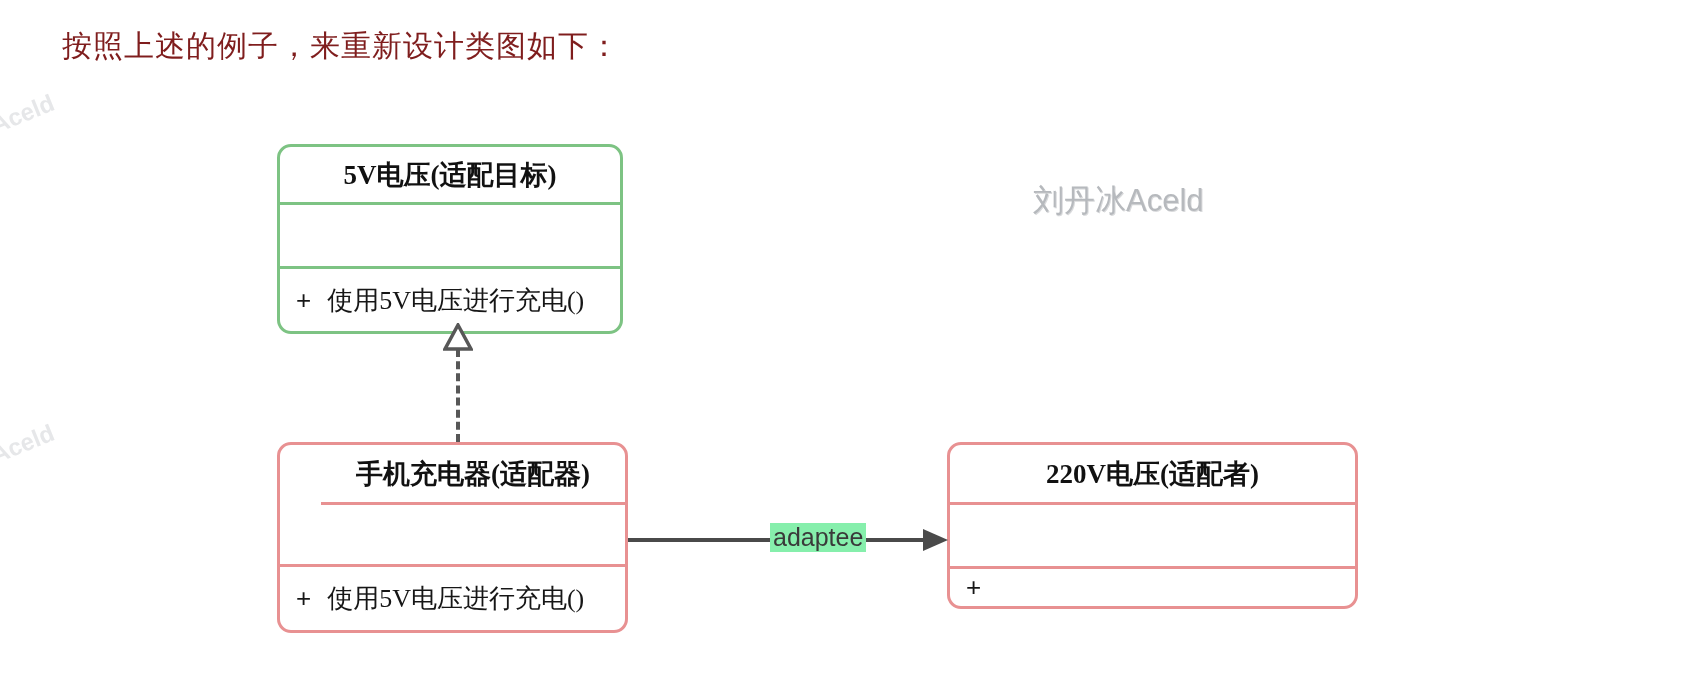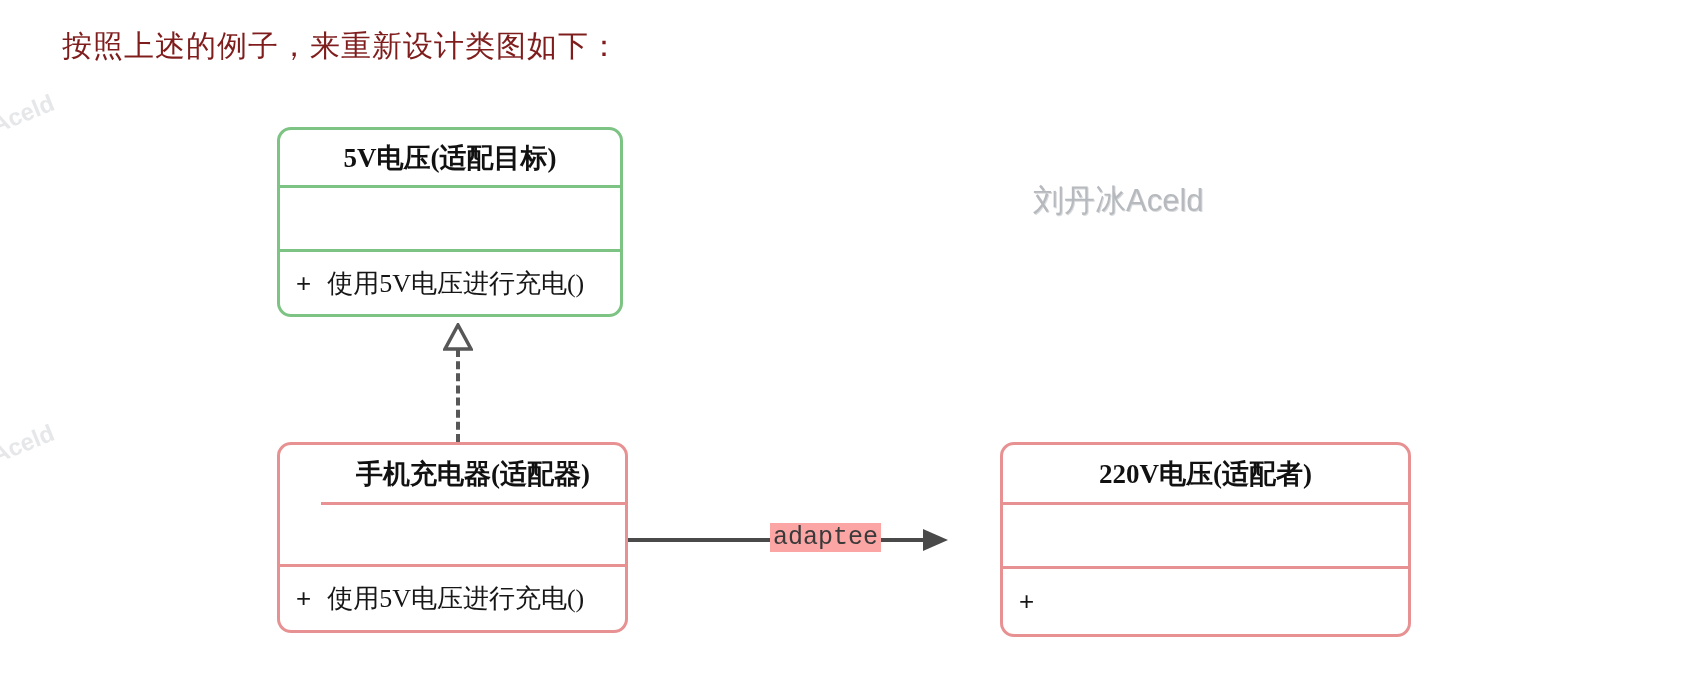--- a/index.html
+++ b/index.html
@@ -72,29 +72,29 @@
   .sec-methods {
     display: flex;
     align-items: center;
     flex: 1 1 auto;
     padding: 0 16px;
     font-size: 26px;
     color: #161616;
   }
   .sec-methods .vis { margin-right: 16px; font-family: "Liberation Sans", "DejaVu Sans", sans-serif; }
 
-  .box-target  { left: 277px; top: 127px; width: 346px; height: 190px; }
+  .box-target  { left: 277px; top: 144px; width: 346px; height: 190px; }
   .box-target  .sec-title  { flex: 0 0 58px; }
   .box-target  .sec-attrs  { flex: 0 0 64px; }
 
   .box-adapter { left: 277px; top: 442px; width: 351px; height: 191px; }
   .box-adapter .sec-title  { flex: 0 0 60px; margin-left: 41px; }
   .box-adapter .sec-attrs  { flex: 0 0 62px; }
 
-  .box-adaptee { left: 1000px; top: 442px; width: 411px; height: 195px; }
+  .box-adaptee { left: 947px; top: 442px; width: 411px; height: 167px; }
   .box-adaptee .sec-title  { flex: 0 0 60px; }
   .box-adaptee .sec-attrs  { flex: 0 0 64px; }
 
   
   .realization-line {
     position: absolute;
     left: 456px;
     top: 349px;
     height: 93px;
     width: 0;
@@ -124,23 +124,22 @@
     border-top: 11px solid transparent;
     border-bottom: 11px solid transparent;
     border-left: 25px solid #4a4a4a;
   }
   .assoc-label {
     position: absolute;
     left: 770px;
     top: 523px;
     font-size: 25px;
     color: #3a3a3a;
-    background: #fca5a5;
+    background: #86efac;
     padding: 0 3px;
-    font-family: Liberation Mono, monospace;
   }
 </style>
 </head>
 <body>
 
 <div class="heading">按照上述的例子，来重新设计类图如下：</div>
 
 <div class="wm-side top">Aceld</div>
 <div class="wm-side bottom">Aceld</div>
 <div class="wm-center">刘丹冰Aceld</div>

